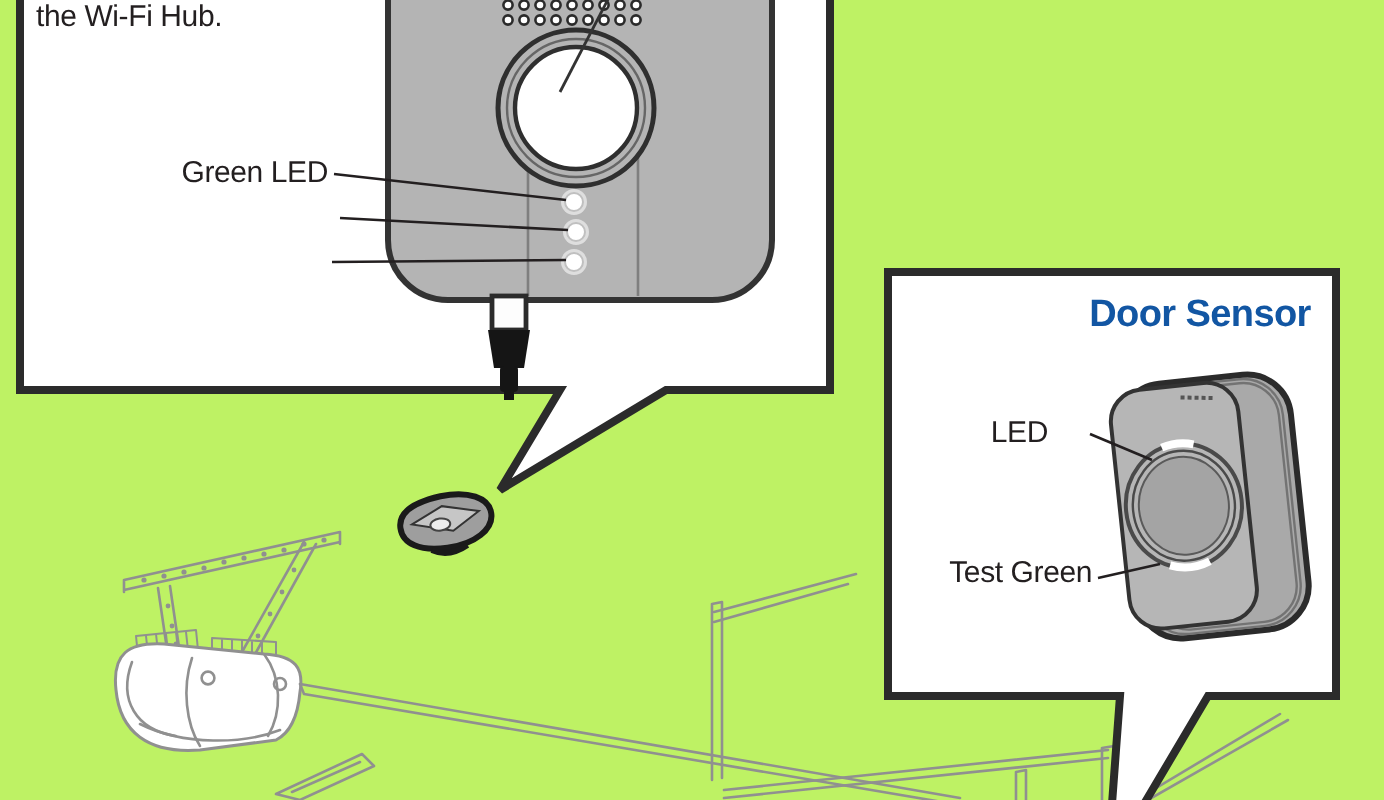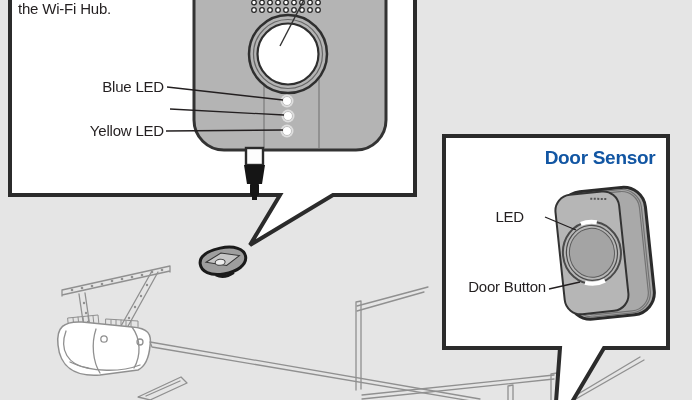--- a/index.html
+++ b/index.html
@@ -1,18 +1,18 @@
 <!DOCTYPE html>
 <html><head>
 <meta charset="utf-8">
 <style>
   html,body{margin:0;padding:0;background:#fff;}
   #stage{
     position:relative;width:692px;height:400px;overflow:hidden;
-    background:#e5e5e5;font-family:"Liberation Sans",sans-serif;color:#231f20;
+    background:#bef264;font-family:"Liberation Sans",sans-serif;color:#231f20;
   }
   #art{position:absolute;left:0;top:0;z-index:1;}
   .lbl{position:absolute;z-index:5;font-size:15px;line-height:16px;color:#231f20;letter-spacing:-0.2px;white-space:nowrap;}
   .lbl.r{text-align:right;}
   #intro-text{left:18px;top:1px;}
   #blue-led-label{left:60px;top:79px;width:104px;}
   #green-led-label{left:55px;top:101px;width:109px;}
   #yellow-led-label{left:50px;top:123px;width:114px;}
   #door-sensor-title{left:446px;top:150px;width:220px;text-align:center;
     font-size:19px;font-weight:bold;color:#1256a3;letter-spacing:-0.3px;padding-left:44px;}
@@ -164,19 +164,18 @@
         <path d="M596,198 L612,200" stroke="#555555" stroke-width="2" stroke-dasharray="2,1.5" fill="none"></path>
       </g>
       <g stroke="#231f20" stroke-width="1.3" fill="none">
         <path d="M545,217 L576,230"></path>
         <path d="M549,289 L580,282"></path>
       </g>
     </g>
   </svg>
 
   <div class="lbl" id="intro-text">the Wi-Fi Hub.</div>
-  <div class="lbl r" id="blue-led-label">Blue LED</div>
-  <div class="lbl r" id="yellow-led-label">Yellow LED</div>
+  <div class="lbl r" id="blue-led-label">Green LED</div>
   <div class="lbl" id="door-sensor-title">Door Sensor</div>
   <div class="lbl r" id="led-label">LED</div>
-  <div class="lbl r" id="test-button-label">Door Button</div>
+  <div class="lbl r" id="test-button-label">Test Green</div>
 
 </div>
 
 </body></html>

